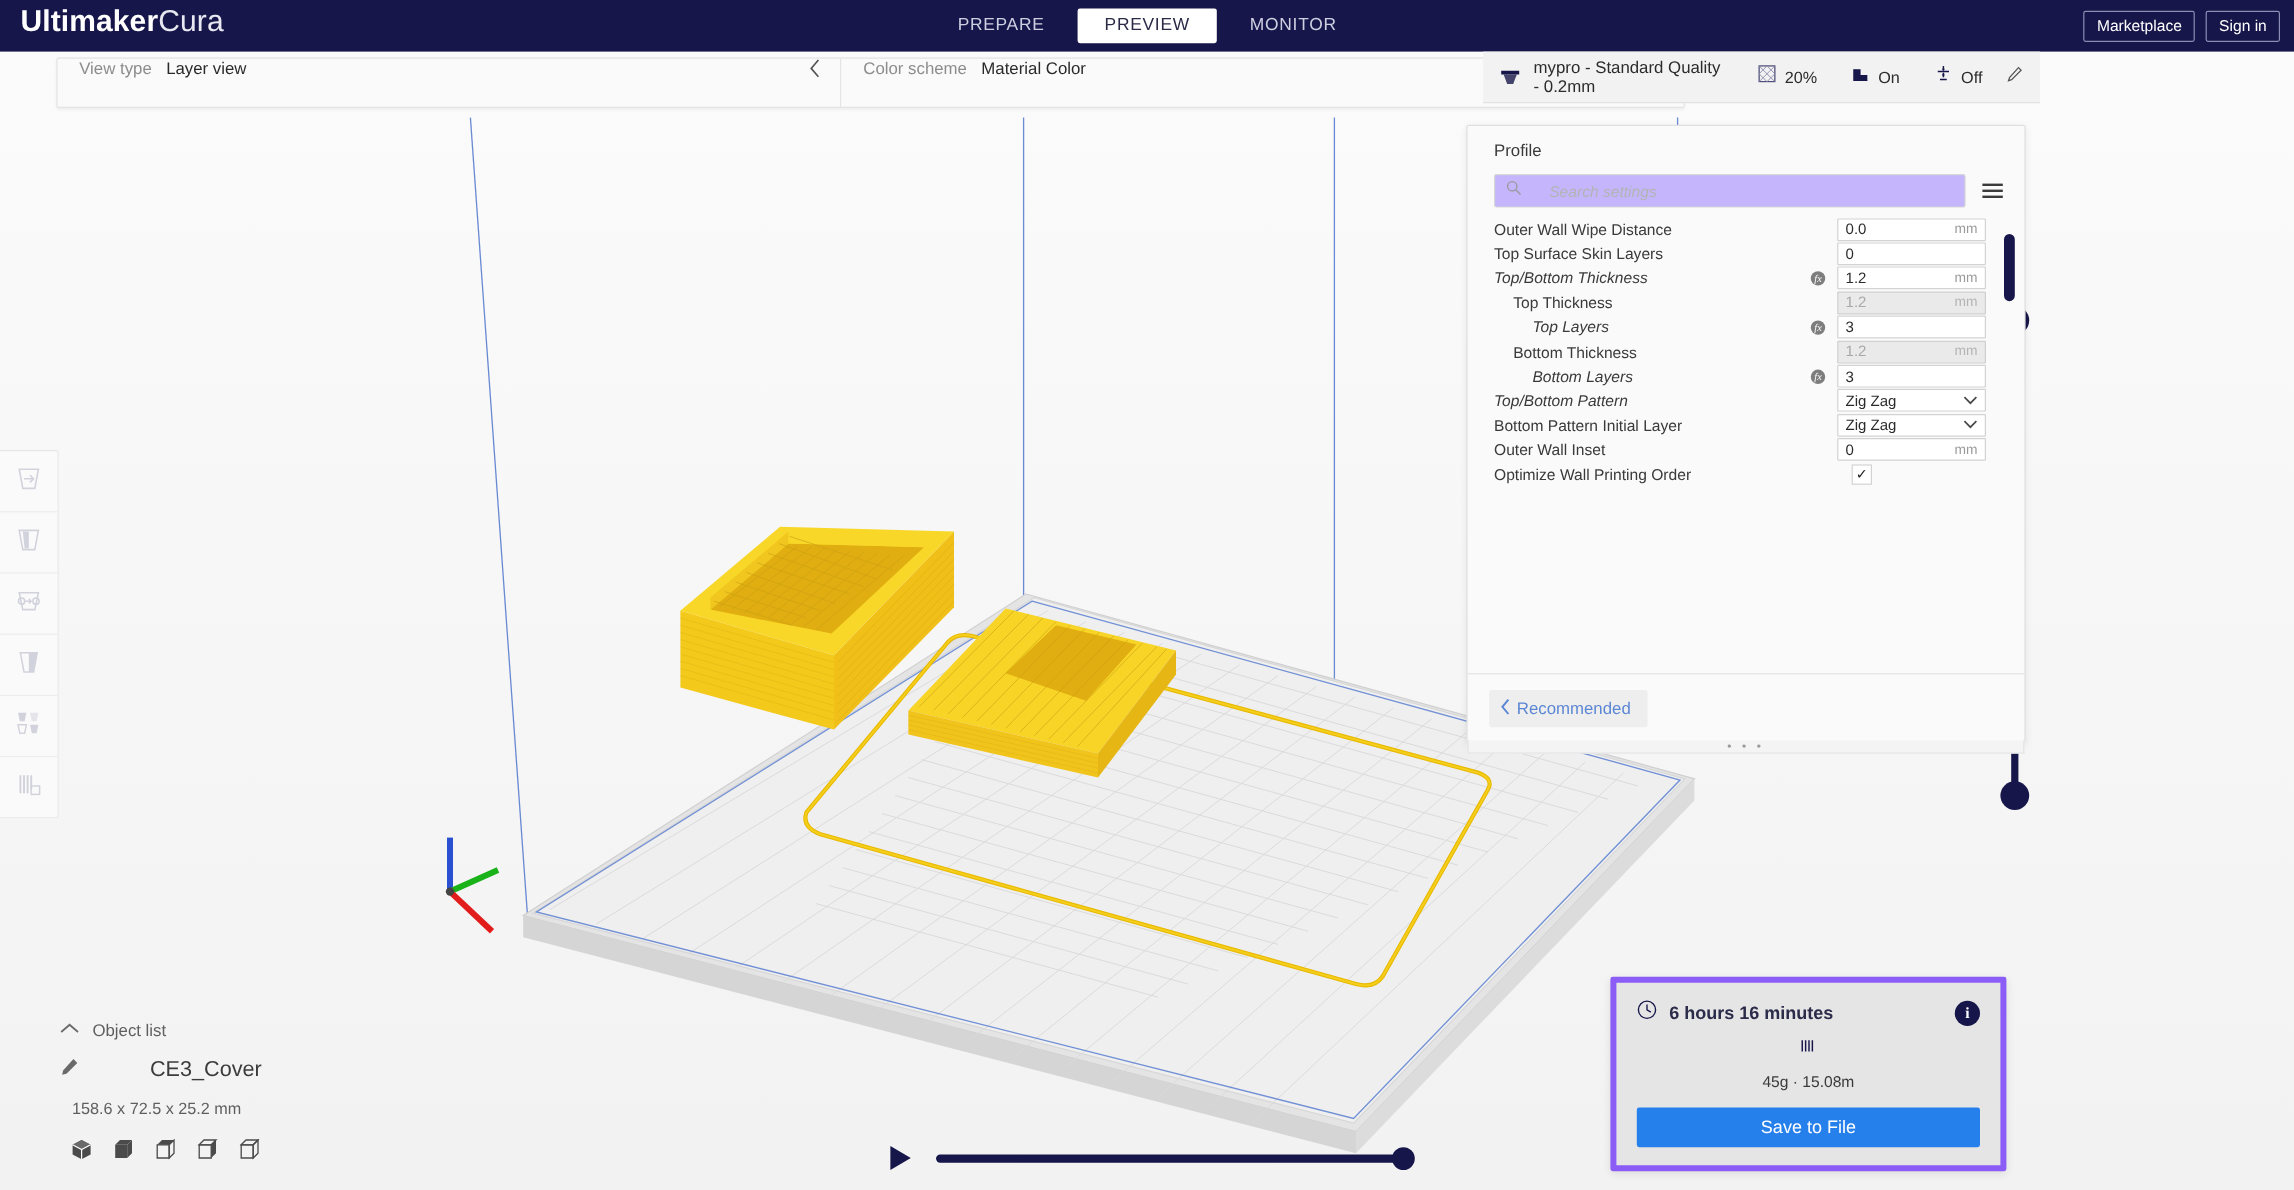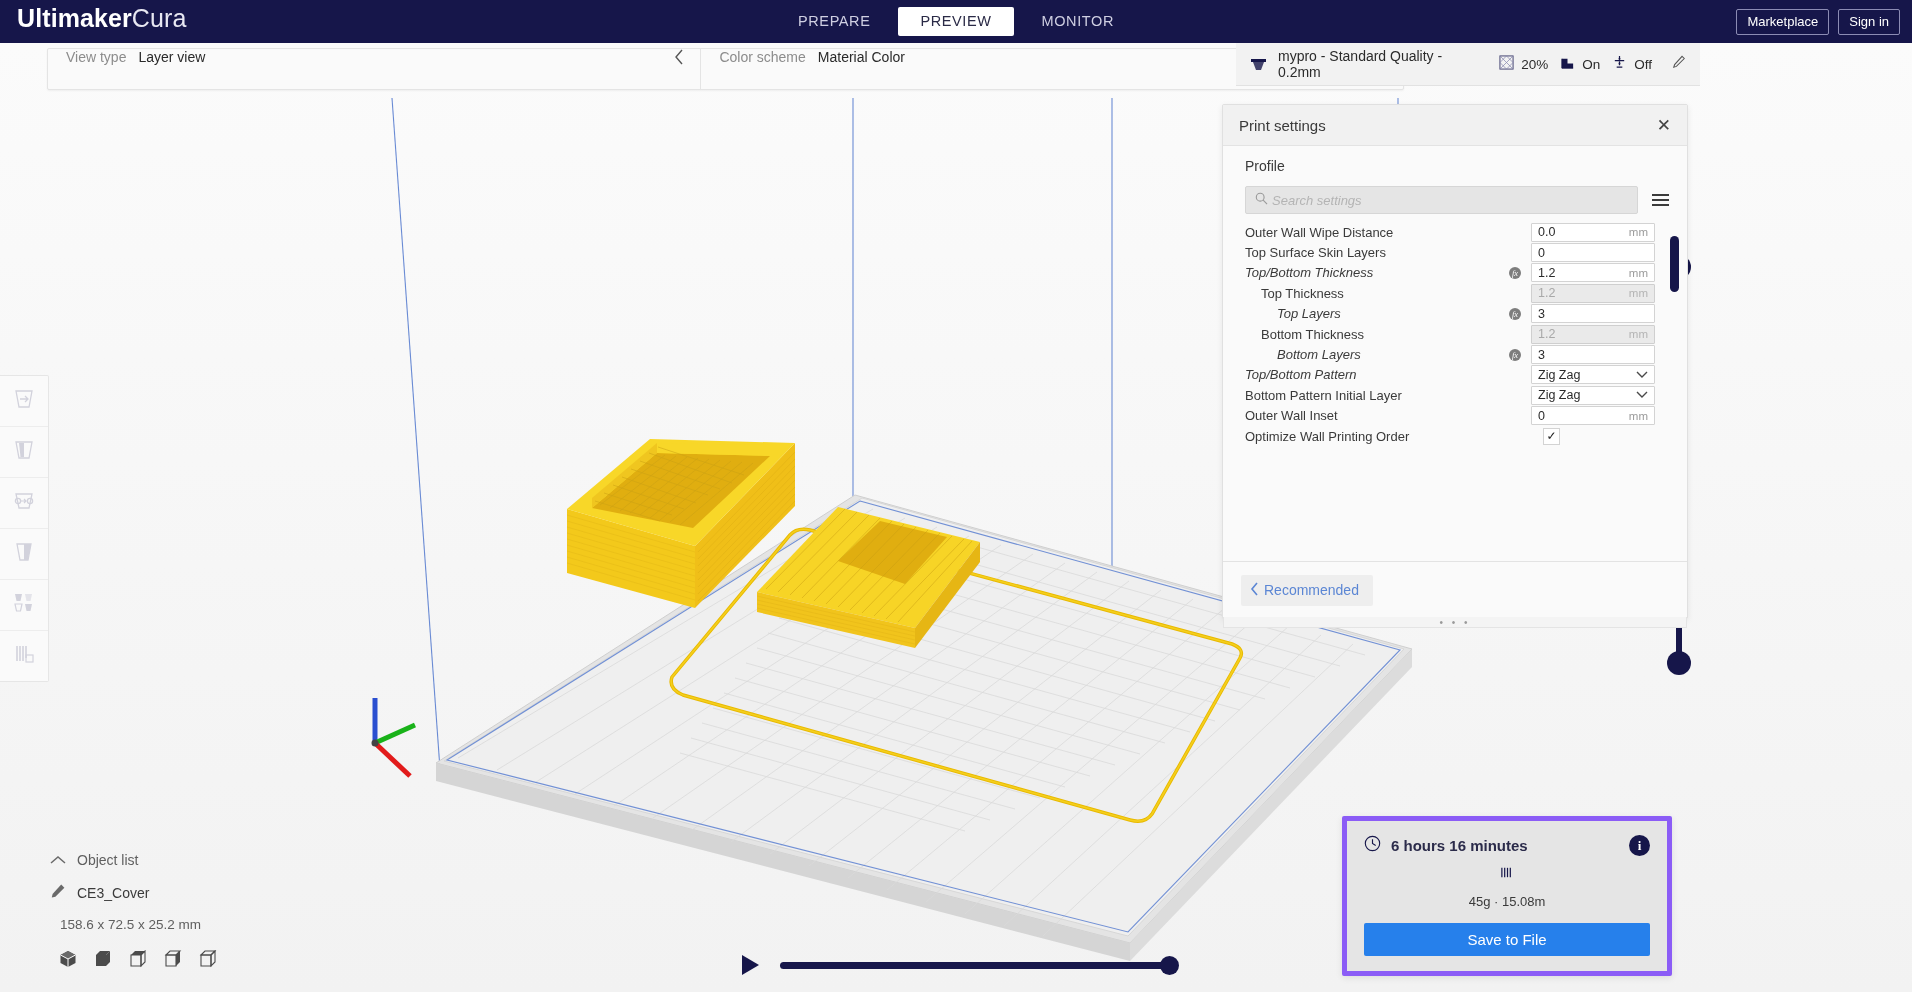--- a/index.html
+++ b/index.html
@@ -76,21 +76,21 @@
   .toolbtn {
     width: 48px; height: 50px; display: flex; align-items: center; justify-content: center;
     border-bottom: 1px solid #ededed; cursor: pointer;
   }
   .toolbtn:last-child { border-bottom: none; }
 
   
   .objlist { position: absolute; left: 50px; bottom: 20px; width: 330px; }
   .ol-row { display: flex; align-items: center; gap: 11px; margin-bottom: 14px; }
   .ol-head { color: #5f5f5f; font-size: 14px; }
-  .ol-name { color: #3b3b3b; font-size: 14px; }
+  .ol-name { color: #3b3b3b; font-size: 18px; margin-left: 48px; }
   .ol-dims { color: #5f5f5f; font-size: 13.5px; margin: 0 0 18px 10px; }
   .ol-icons { display: flex; gap: 17px; margin-left: 9px; }
 
   
   .playrow {
     position: absolute; left: 742px; bottom: 14px; width: 430px; height: 26px;
     display: flex; align-items: center; gap: 21px;
   }
   .play-tri {
     width: 0; height: 0; border-left: 17px solid #16164a;
@@ -119,21 +119,21 @@
   }
 
   
   .setupbar {
     position: absolute; right: 0; top: 43px; width: 464px; height: 42px;
     background: #f2f2f2; border-bottom: 1px solid #e2e2e2;
     display: flex; align-items: center; gap: 0px;
   }
   .su-printer-icon { margin-left: 14px; margin-right: 11px; display:flex; }
   .su-title { font-size: 14px; color: #2b2b2b; }
-  .su-group { display: flex; align-items: center; gap: 7px; margin-left: 12px; }
+  .su-group { display: flex; align-items: center; gap: 7px; margin-left: 29px; }
   .su-val { font-size: 13.5px; color: #2b2b2b; }
   .su-pencil { margin-left: 20px; margin-right: 14px; }
 
   
   .panel {
     position: absolute; right: 12px; top: 104px; width: 464px; height: 513px;
     background: #fafafa; border: 1px solid #e0e0e0; border-radius: 2px;
     box-shadow: 0 2px 6px rgba(0,0,0,.08);
     display: flex; flex-direction: column;
   }
@@ -149,22 +149,22 @@
   .profile-select {
     flex: 1; height: 30px; border: 1px solid #d6d6d6; background: #fff; border-radius: 2px;
     display: flex; align-items: center; padding: 0 10px; font-size: 13.5px; cursor: pointer;
   }
   .profile-name { color: #2b2b2b; font-weight: 700; }
   .profile-rest { color: #c3c3c3; margin-left: 5px; }
   .sel-chev { margin-left: auto; color: #4a4a4a; }
 
   .search-row { display: flex; align-items: center; padding: 4px 16px 8px 22px; gap: 12px; }
   .search-box {
-    flex: 1; height: 26px; border: 1px solid #d6d6d6; background: #e5e5e5; border-radius: 2px;
-    display: flex; align-items: center; padding: 0 9px; gap: 2px;
+    flex: 1; height: 26px; border: 1px solid #d6d6d6; background: #c4b5fd; border-radius: 2px;
+    display: flex; align-items: center; padding: 0 9px; gap: 21px;
   }
   .search-input {
     border: none; outline: none; width: 100%; font-size: 13px; font-style: italic; color: #555;
     font-family: "Liberation Sans", sans-serif; background: transparent;
   }
   .search-input::placeholder { color: #b4b4b4; font-style: italic; }
   .burger { display: flex; flex-direction: column; gap: 3px; cursor: pointer; padding: 4px 2px; }
   .burger i { display: block; width: 17px; height: 2px; background: #3b3b3b; }
 
   .settings-list { flex: 1; overflow: hidden; position: relative; }
@@ -587,24 +587,20 @@
       <span class="su-val">Off</span>
     </span>
     <span class="su-pencil">
       <svg width="14" height="14" viewBox="0 0 16 16">
           <path d="M11.5 1.5 L14 4 L5 13 L2 14 L3 11 Z" fill="none" stroke="#555" stroke-width="1.2"></path>
         </svg>
     </span>
   </div>
 
   <div class="panel">
-    <div class="panel-head">
-      <span class="panel-title">Print settings</span>
-      <span class="panel-close">✕</span>
-    </div>
 
     <div class="profile-row">
       <span class="profile-label">Profile</span>
     </div>
 
     <div class="search-row">
       <div class="search-box">
         <span>
           <svg width="13" height="13" viewBox="0 0 14 14">
               <circle cx="5.6" cy="5.6" r="4.2" fill="none" stroke="#9a9a9a" stroke-width="1.2"></circle>

